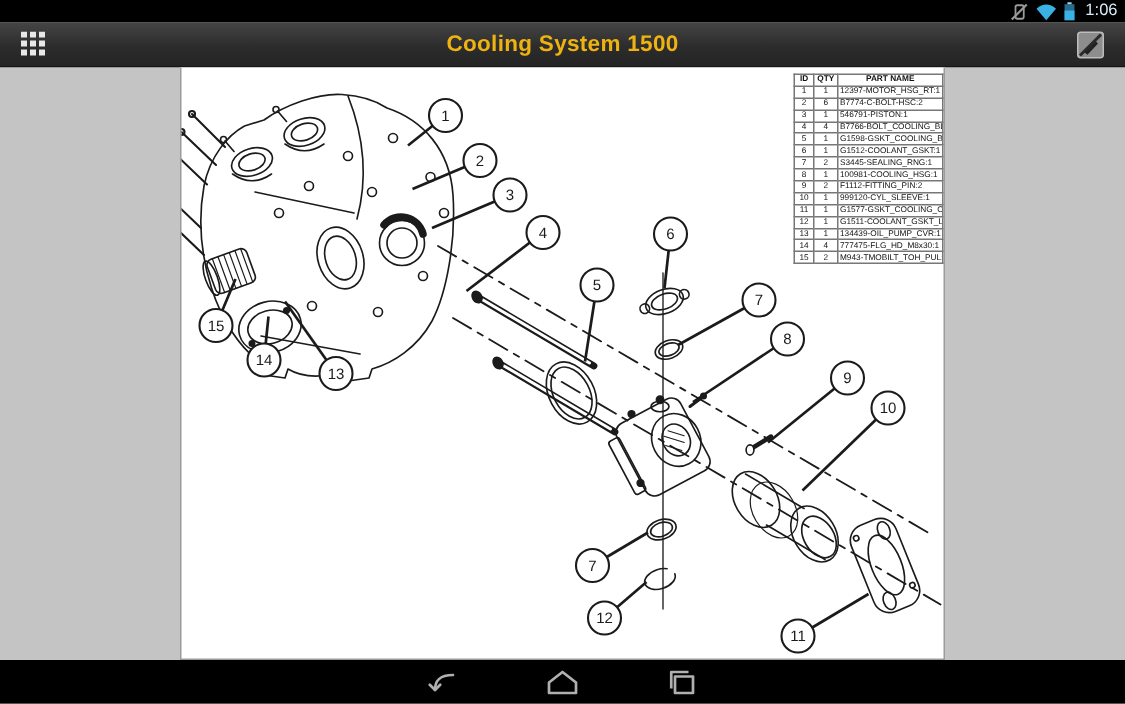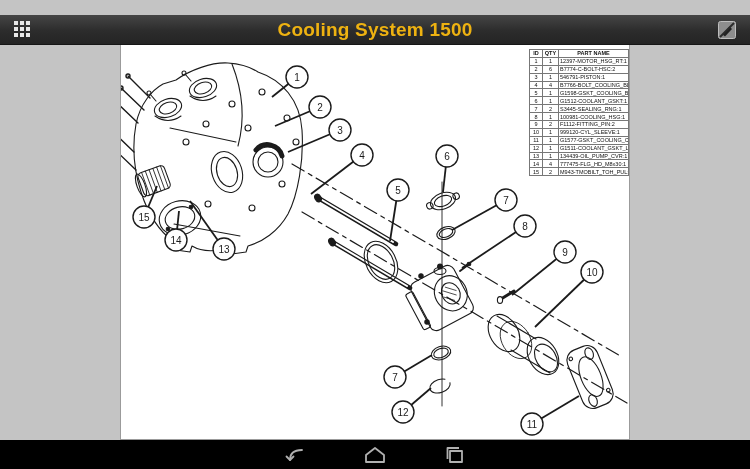--- a/index.html
+++ b/index.html
@@ -12,21 +12,21 @@
   .status-time{color:#d6ecf9;font-size:11px;line-height:11px;margin-left:3px;}
   .sicon{display:block;}
 
   
   .action-bar{position:absolute;left:0;top:15px;width:750px;height:30px;
               background:linear-gradient(#454545,#2c2c2c 55%,#242424);
               border-bottom:1px solid #161616;box-sizing:border-box;
               display:flex;align-items:center;}
   .apps-btn{width:44px;height:30px;display:flex;align-items:center;justify-content:center;cursor:pointer;}
   .ab-title{position:absolute;left:0;right:0;text-align:center;
-            color:#eeb211;font-size:19px;font-weight:bold;letter-spacing:.2px;pointer-events:none;}
+            color:#eeb211;font-size:15px;font-weight:bold;letter-spacing:.2px;pointer-events:none;}
   .annot-btn{position:absolute;right:6px;top:3px;width:34px;height:24px;
              display:flex;align-items:center;justify-content:center;cursor:pointer;}
 
   
   .content{position:absolute;left:0;top:45px;width:750px;height:395px;background:#c4c4c4;}
   .page{position:absolute;left:120px;top:0;width:508px;height:394px;background:#fff;
         border-left:1px solid #9b9b9b;border-right:1px solid #9b9b9b;border-bottom:1px solid #9b9b9b;box-sizing:content-box;}
   #diagram-svg{position:absolute;left:0;top:0;width:508px;height:394px;}
 
   
@@ -42,20 +42,35 @@
   
   .nav-bar{position:absolute;left:0;top:440px;width:750px;height:29px;background:#000;
            display:flex;align-items:center;justify-content:center;gap:55px;}
   .nav-btn{width:24px;height:24px;display:flex;align-items:center;justify-content:center;cursor:pointer;}
 </style>
 </head>
 <body>
 
 <div class="screen">
 
+  <div class="status-bar">
+    <svg class="sicon" width="13" height="12" viewBox="0 0 13 12">
+      <rect x="4" y="1.5" width="5.5" height="9" rx="1.3" fill="none" stroke="#9a9a9a" stroke-width="1.2"></rect>
+      <line x1="1.5" y1="11" x2="11.5" y2="1" stroke="#9a9a9a" stroke-width="1.4"></line>
+    </svg>
+    <svg class="sicon" width="15" height="12" viewBox="0 0 15 12">
+      <path d="M7.5,11.5 L1,3.8 Q7.5,-1.8 14,3.8 Z" fill="#39b2e3"></path>
+    </svg>
+    <svg class="sicon" width="8" height="13" viewBox="0 0 8 13">
+      <rect x="2.6" y="0.5" width="2.8" height="1.6" fill="#9fd4ef"></rect>
+      <rect x="0.7" y="1.8" width="6.6" height="10.7" fill="#2a6a8d"></rect>
+      <rect x="0.7" y="6" width="6.6" height="6.5" fill="#39b2e3"></rect>
+    </svg>
+    <span class="status-time">1:06</span>
+  </div>
 
   <div class="action-bar">
     <div class="apps-btn">
       <svg width="17" height="17" viewBox="0 0 17 17">
         <g fill="#e8e8e8">
           <rect x="0" y="0" width="4" height="4"></rect>
             <rect x="6" y="0" width="4" height="4"></rect>
             <rect x="12" y="0" width="4" height="4"></rect>
           <rect x="0" y="6" width="4" height="4"></rect>
             <rect x="6" y="6" width="4" height="4"></rect>

